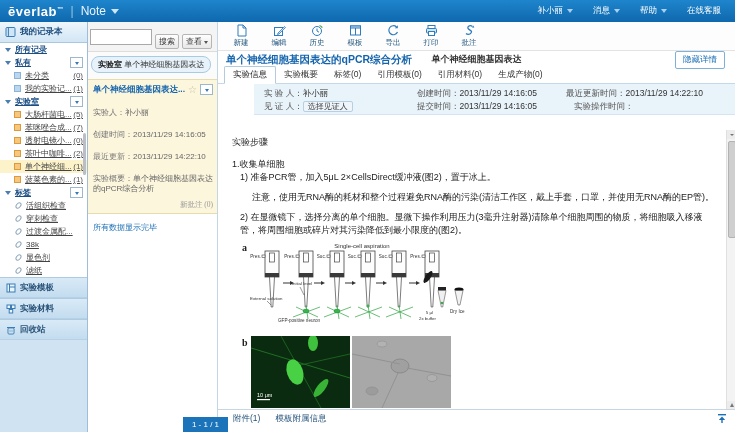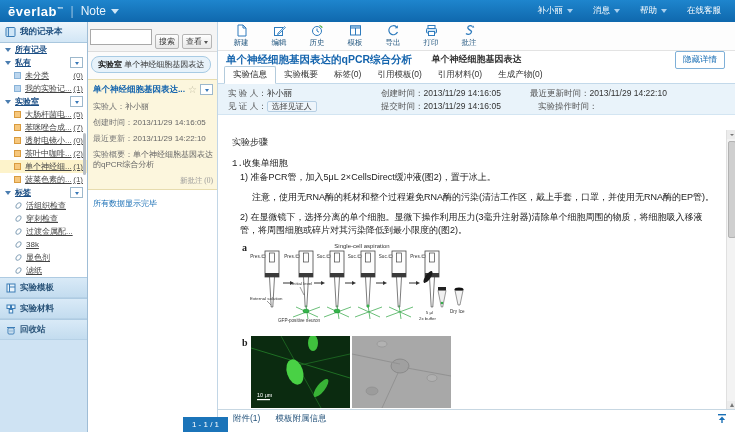--- a/index.html
+++ b/index.html
@@ -42,38 +42,38 @@
   .sbtn{font-size:8px;color:#333;background:linear-gradient(#fefefe,#e8e8e8);border:1px solid #b5b5b5;border-radius:2px;padding:1px 3px;margin-left:3px;cursor:pointer;white-space:nowrap;display:flex;align-items:center;margin-top:10px;}
   .sbtn .tri{border-width:2.5px;border-top-width:3.5px;border-top-color:#555;margin:3px 0 0 2px;}
   .pillrow{padding:4px 3px;background:#fbfbfb;}
   .pill{display:inline-block;border:1px solid #a8cbe4;background:#e7f2fa;border-radius:8px;padding:2px 6px;font-size:8px;color:#333;white-space:nowrap;max-width:116px;overflow:hidden;text-overflow:ellipsis;}
   .pill b{color:#222;}
   .card{background:#fcf6dd;border-top:1px solid #e7dcae;border-bottom:1px solid #e7dcae;padding:4px 4px 3px 5px;position:relative;}
   .card-title{color:#1464ad;font-weight:bold;font-size:8.5px;width:96px;white-space:nowrap;overflow:hidden;cursor:pointer;}
   .card-ctrl{position:absolute;right:4px;top:4px;display:flex;align-items:center;gap:3px;}
   .star{color:#bdb econ;}
   .star{color:#c0bda4;font-size:10px;line-height:8px;}
-  .cline{font-size:8px;color:#666;margin-top:6px;line-height:1.25;}
+  .cline{font-size:8px;color:#666;margin-top:12px;line-height:1.25;}
   .cline .lb{color:#777;}
   .cnote{text-align:right;color:#999;font-size:7.5px;margin-top:6px;font-family:Liberation Serif, serif;}
   .endnote{color:#1a6fb5;font-size:8px;padding:8px 0 0 5px;}
   .pagination{left:183px;top:417px;width:45px;height:15px;background:#1b74b9;color:#fff;font-size:8px;display:flex;align-items:center;justify-content:center;z-index:30;}
   
   .main{left:218px;top:22px;right:0;bottom:0;background:#fff;}
   .toolbar{height:28px;border-bottom:1px solid #e3e3e3;display:flex;align-items:center;padding-left:4px;background:#fdfdfd;}
   .tbtn{width:38px;display:flex;flex-direction:column;align-items:center;justify-content:center;cursor:pointer;}
   .tbtn .lbl{font-size:7.5px;color:#20557e;margin-top:1px;}
   .titlerow{height:17px;position:relative;display:flex;align-items:center;}
   .ptitle{color:#1464ad;font-weight:bold;font-size:10.5px;padding-left:8px;white-space:nowrap;}
   .ctitle{position:absolute;left:0;right:0;text-align:center;font-size:9px;color:#333;font-weight:bold;}
   .hidebtn{position:absolute;right:10px;top:0px;border:1px solid #7fb0d8;background:#fff;color:#1a6fb5;font-size:8.5px;padding:2px 7px;border-radius:2px;cursor:pointer;}
   .tabs{height:15px;display:flex;align-items:flex-end;padding-left:6px;border-bottom:1px solid #c3d9ea;font-size:8.5px;color:#333;}
   .tab{padding:2px 8px;cursor:pointer;white-space:nowrap;}
   .tab.active{background:#fff;border:1px solid #b3cbdc;border-bottom:1px solid #fff;margin-bottom:-1px;border-radius:2px 2px 0 0;color:#222;}
-  .infopanel{height:30px;background:#e9f3fa;border-bottom:1px solid #d3e5f2;position:relative;font-size:8.5px;}
+  .infopanel{height:30px;background:#e9f3fa;border-bottom:1px solid #d3e5f2;position:relative;font-size:8.5px;margin-left:36px;}
   .ifield{position:absolute;white-space:nowrap;}
   .ifield .lb{color:#555;}
   .ifield .vl{color:#333;}
   .witbtn{border:1px solid #b6cfe4;background:#eef5fb;border-radius:2px;padding:0px 4px;color:#444;cursor:pointer;font-size:8px;}
   .content{position:absolute;left:0;right:9px;top:108px;bottom:22px;overflow:hidden;padding:6px 10px 0 14px;font-size:9px;color:#222;line-height:1.45;}
   .step-ind{margin:8px 0 0 8px;}
   .note-ind{margin:7px 0 0 20px;color:#222;}
   .figrow{display:flex;margin:4px 0 0 10px;}
   .figlabel{font-weight:bold;font-size:10px;font-family:"Liberation Serif","DejaVu Serif",serif;margin-right:3px;}
   .bgrid{display:grid;grid-template-columns:99px 99px;grid-template-rows:72px 43px;gap:2px;background:#fff;}
@@ -360,21 +360,21 @@
     <span class="ifield" style="left:10px;top:4px;"><span class="lb">实 验 人：</span><span class="vl">补小丽</span></span>
     <span class="ifield" style="left:163px;top:4px;"><span class="lb">创建时间：</span><span class="vl">2013/11/29 14:16:05</span></span>
     <span class="ifield" style="left:312px;top:4px;"><span class="lb">最近更新时间：</span><span class="vl">2013/11/29 14:22:10</span></span>
     <span class="ifield" style="left:10px;top:17px;"><span class="lb">见 证 人：</span><span class="witbtn">选择见证人</span></span>
     <span class="ifield" style="left:163px;top:17px;"><span class="lb">提交时间：</span><span class="vl">2013/11/29 14:16:05</span></span>
     <span class="ifield" style="left:320px;top:17px;"><span class="lb">实验操作时间：</span><span class="vl"></span></span>
   </div>
 
   <div class="content">
     <div>实验步骤</div>
-    <div style="margin-top:9px;font-family:Liberation Mono, monospace;">1.收集单细胞</div>
+    <div style="margin-top:9px;">1.收集单细胞</div>
     <div class="step-ind" style="margin-top:0;">1) 准备PCR管，加入5μL 2×CellsDirect缓冲液(图2)，置于冰上。</div>
     <div class="note-ind">注意，使用无RNA酶的耗材和整个过程避免RNA酶的污染(清洁工作区，戴上手套，口罩，并使用无RNA酶的EP管)。</div>
     <div class="step-ind" style="margin-top:7px;">2) 在显微镜下，选择分离的单个细胞。显微下操作利用压力(3毫升注射器)清除单个细胞周围的物质，将细胞吸入移液管，将周围细胞或碎片对其污染降低到最小限度的(图2)。</div>
 
     <div class="figrow">
       <span class="figlabel">a</span>
       <svg width="225" height="92" viewBox="0 0 225 92">
         <defs>
           <g id="pip">
             <rect x="3" y="0" width="14" height="26" fill="#fdfdfd" stroke="#444" stroke-width=".8"></rect>

